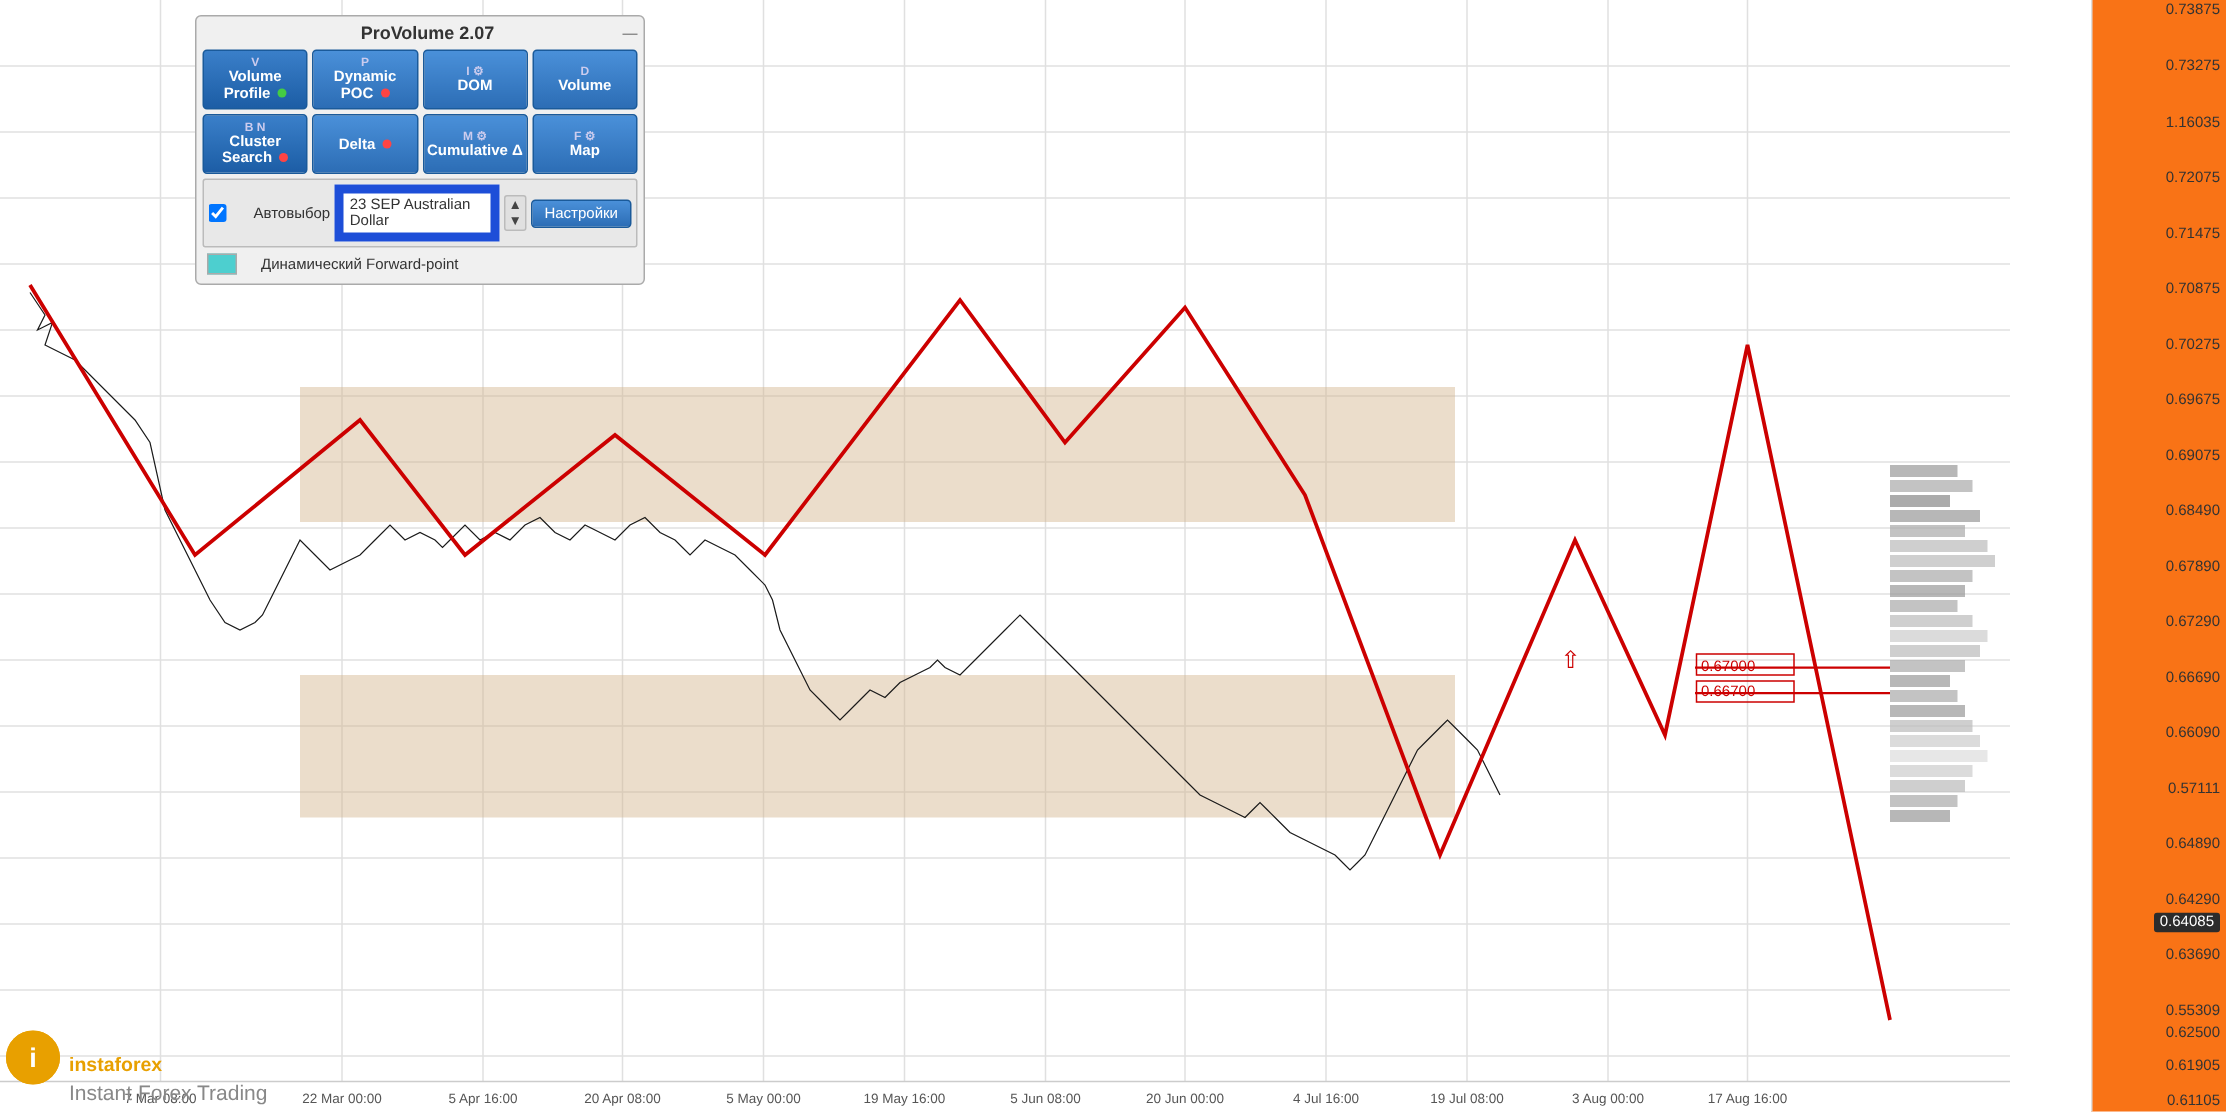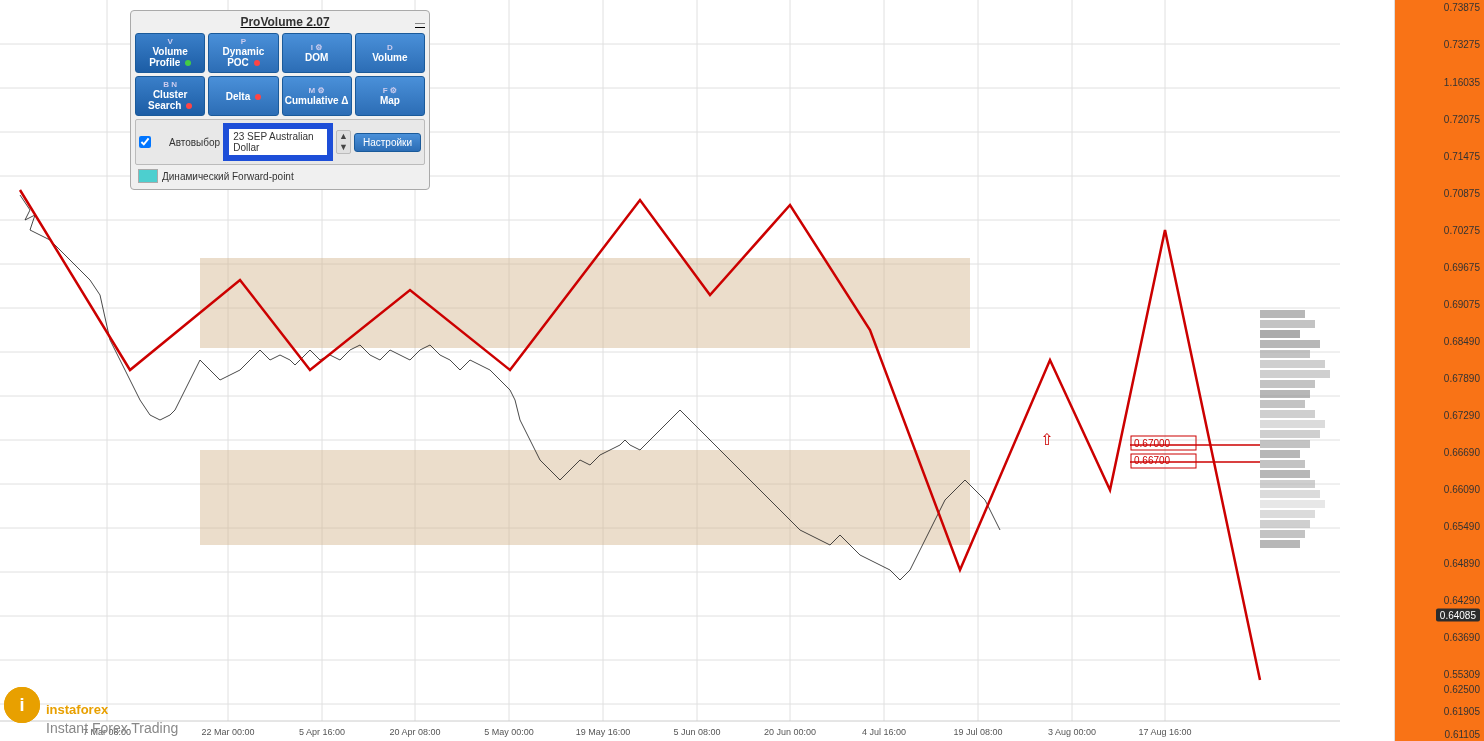--- a/index.html
+++ b/index.html
@@ -42,21 +42,20 @@
       border-radius: 4px;
       padding: 4px;
       z-index: 10;
     }
 
     #pv-title-bar {
       display: flex;
       align-items: center;
       justify-content: flex-start;
       margin-bottom: 4px;
-      text-decoration: underline;
     }
 
     #pv-title {
       font-size: 12px;
       font-weight: bold;
       color: #333;
       text-align: center;
       flex: 1;
     }
 
@@ -167,21 +166,21 @@
       border-radius: 3px;
       padding: 3px 8px;
       font-size: 10px;
       cursor: pointer;
     }
 
     
     #forward-row {
       display: flex;
       align-items: center;
-      gap: 4px;
+      gap: 16px;
       margin-top: 2px;
       padding: 2px 3px;
     }
 
     #forward-color-box {
       width: 20px;
       height: 14px;
       background: #4dcfcf;
       border: 1px solid #aaa;
     }
@@ -412,21 +411,21 @@
     <div class="price-tick" style="top:21%">0.71475</div>
     <div class="price-tick" style="top:26%">0.70875</div>
     <div class="price-tick" style="top:31%">0.70275</div>
     <div class="price-tick" style="top:36%">0.69675</div>
     <div class="price-tick" style="top:41%">0.69075</div>
     <div class="price-tick" style="top:46%">0.68490</div>
     <div class="price-tick" style="top:51%">0.67890</div>
     <div class="price-tick" style="top:56%">0.67290</div>
     <div class="price-tick" style="top:61%">0.66690</div>
     <div class="price-tick" style="top:66%">0.66090</div>
-    <div class="price-tick" style="top:71%">0.65490</div>
+    <div class="price-tick" style="top:71%">0.57111</div>
     <div class="price-tick" style="top:76%">0.64890</div>
     <div class="price-tick" style="top:81%">0.64290</div>
     <div class="price-tick highlighted" style="top:83%">0.64085</div>
     <div class="price-tick" style="top:86%">0.63690</div>
     <div class="price-tick" style="top:91%">0.55309</div>
     <div class="price-tick" style="top:93%">0.62500</div>
     <div class="price-tick" style="top:96%">0.61905</div>
     <div class="price-tick" style="top:99%">0.61105</div>
   </div>
 

